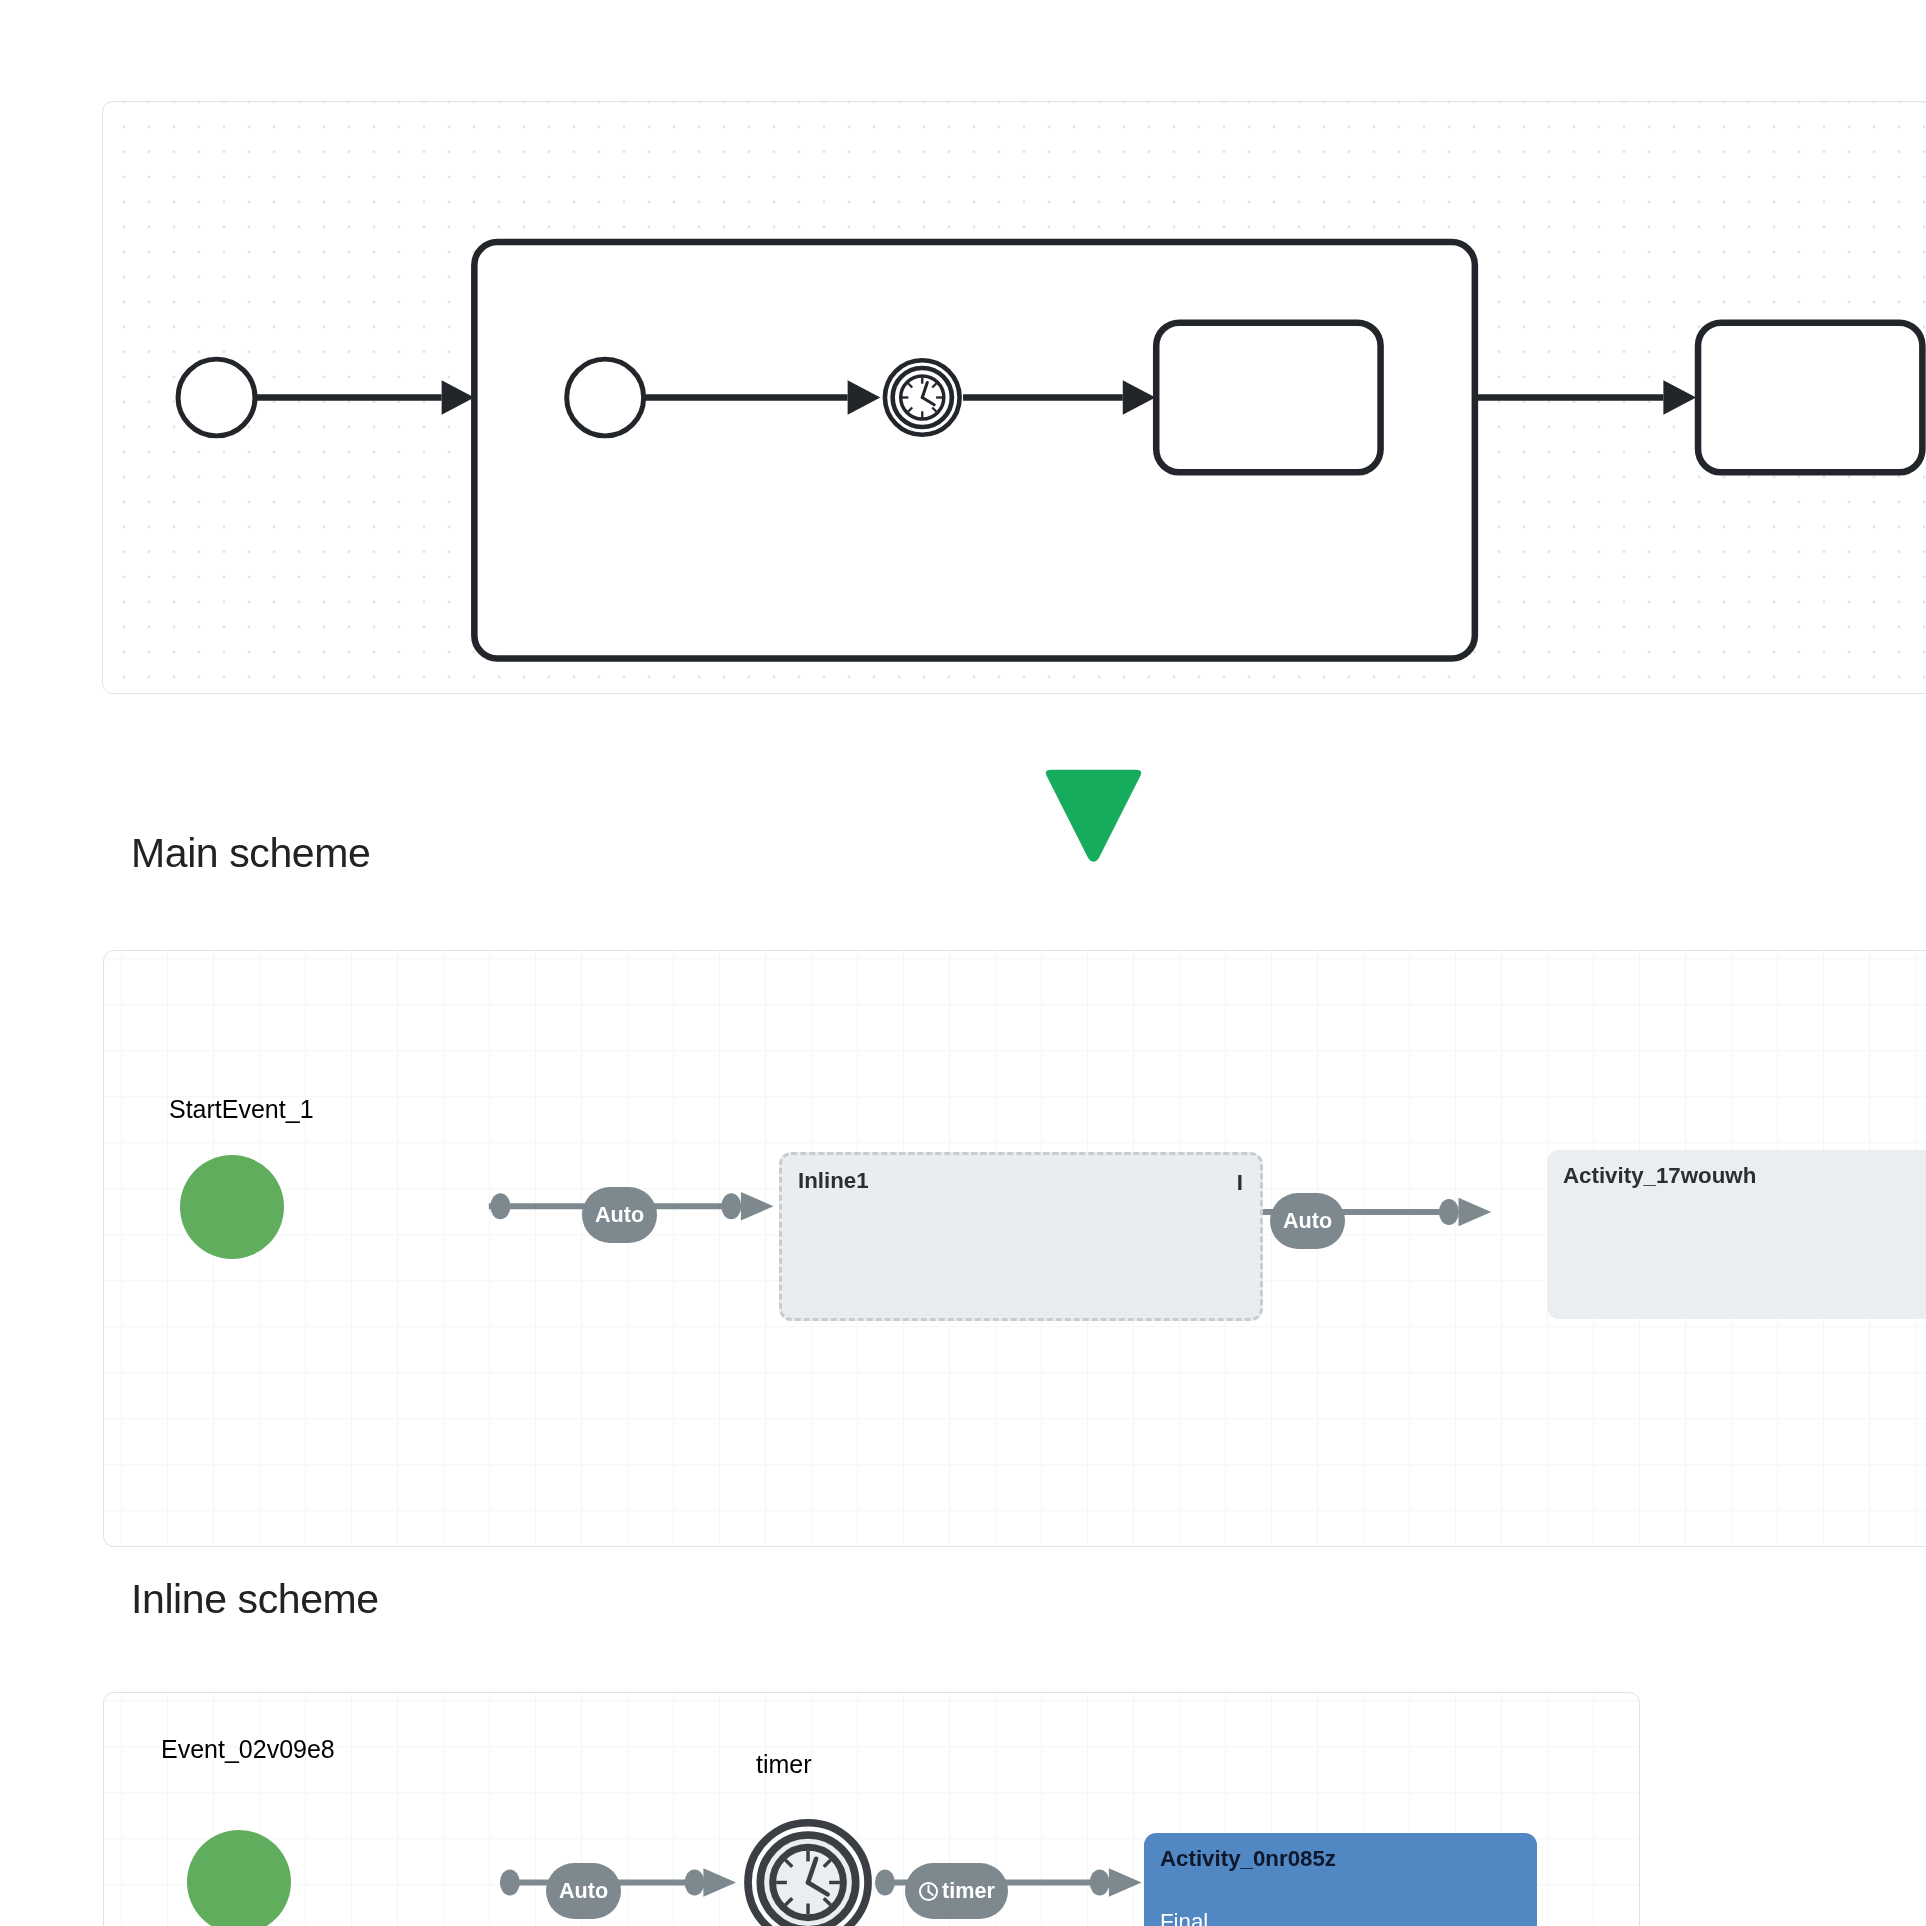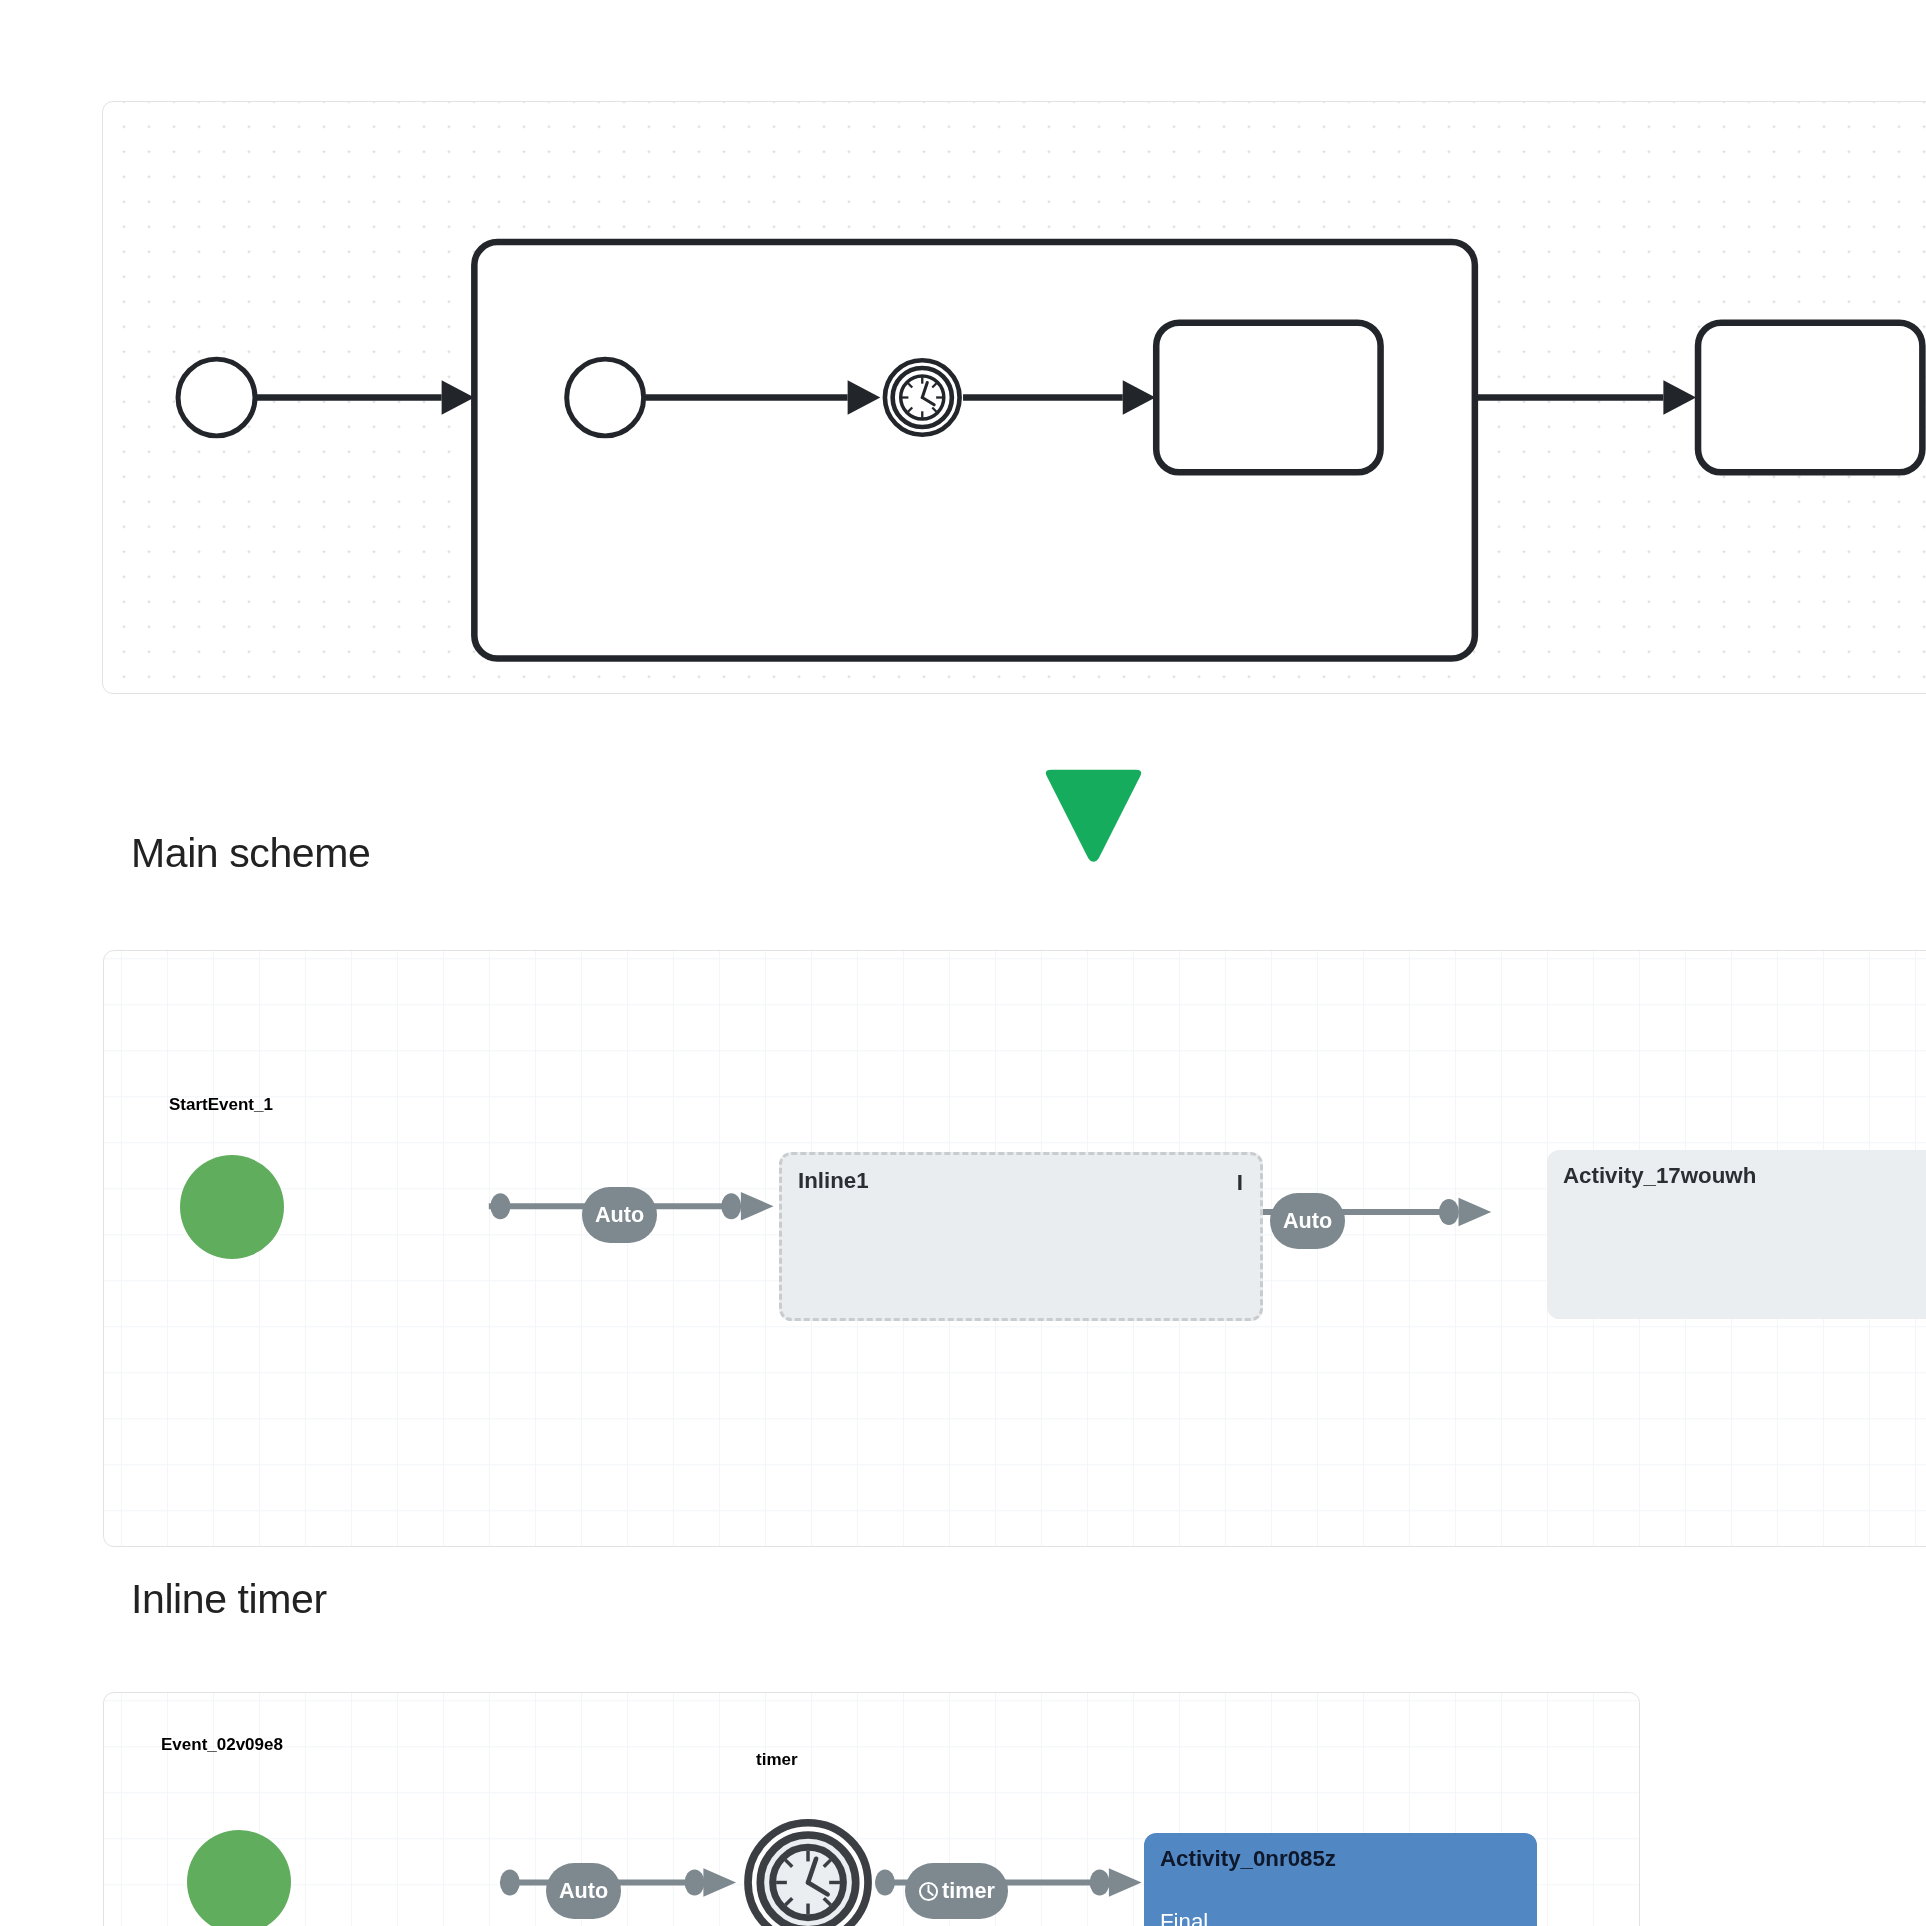--- a/index.html
+++ b/index.html
@@ -72,22 +72,22 @@
 
   
   .start-circle {
     border-radius: 50%;
     background: #60AD5E;
   }
 
   
   .node-label {
     position: absolute;
-    font-size: 17px;
-    font-weight: bold;
+    font-size: 25px;
+    font-weight: normal;
     color: #000000;
     white-space: nowrap;
   }
 
   
   .task-box {
     border-radius: 12.3px;
     position: absolute;
     padding: 14.6px 16px 0 16px;
   }
@@ -239,21 +239,21 @@
 
   <div class="edge-pill" style="left:1166px; top:242px;">
     <span>Auto</span>
   </div>
 
   <div class="task-box grey node" style="left:1443px; top:199px; width:393px; height:169px;">
     <div class="task-title">Activity_17wouwh</div>
   </div>
 </div>
 
-<div class="section-heading" id="heading-inline">Inline timer</div>
+<div class="section-heading" id="heading-inline">Inline scheme</div>
 
 <div class="panel grid-canvas" id="inline-scheme-canvas">
 
   <svg viewBox="0 0 3990 930" preserveAspectRatio="none">
 
     <g>
       <line x1="1045" y1="495" x2="1545" y2="495" stroke="#7d898f" stroke-width="16"></line>
       <ellipse cx="1055" cy="495" rx="26" ry="34" fill="#7d898f"></ellipse>
       <ellipse cx="1535" cy="495" rx="26" ry="34" fill="#7d898f"></ellipse>
       <polygon points="1558,458 1643,495 1558,532" fill="#7d898f"></polygon>

